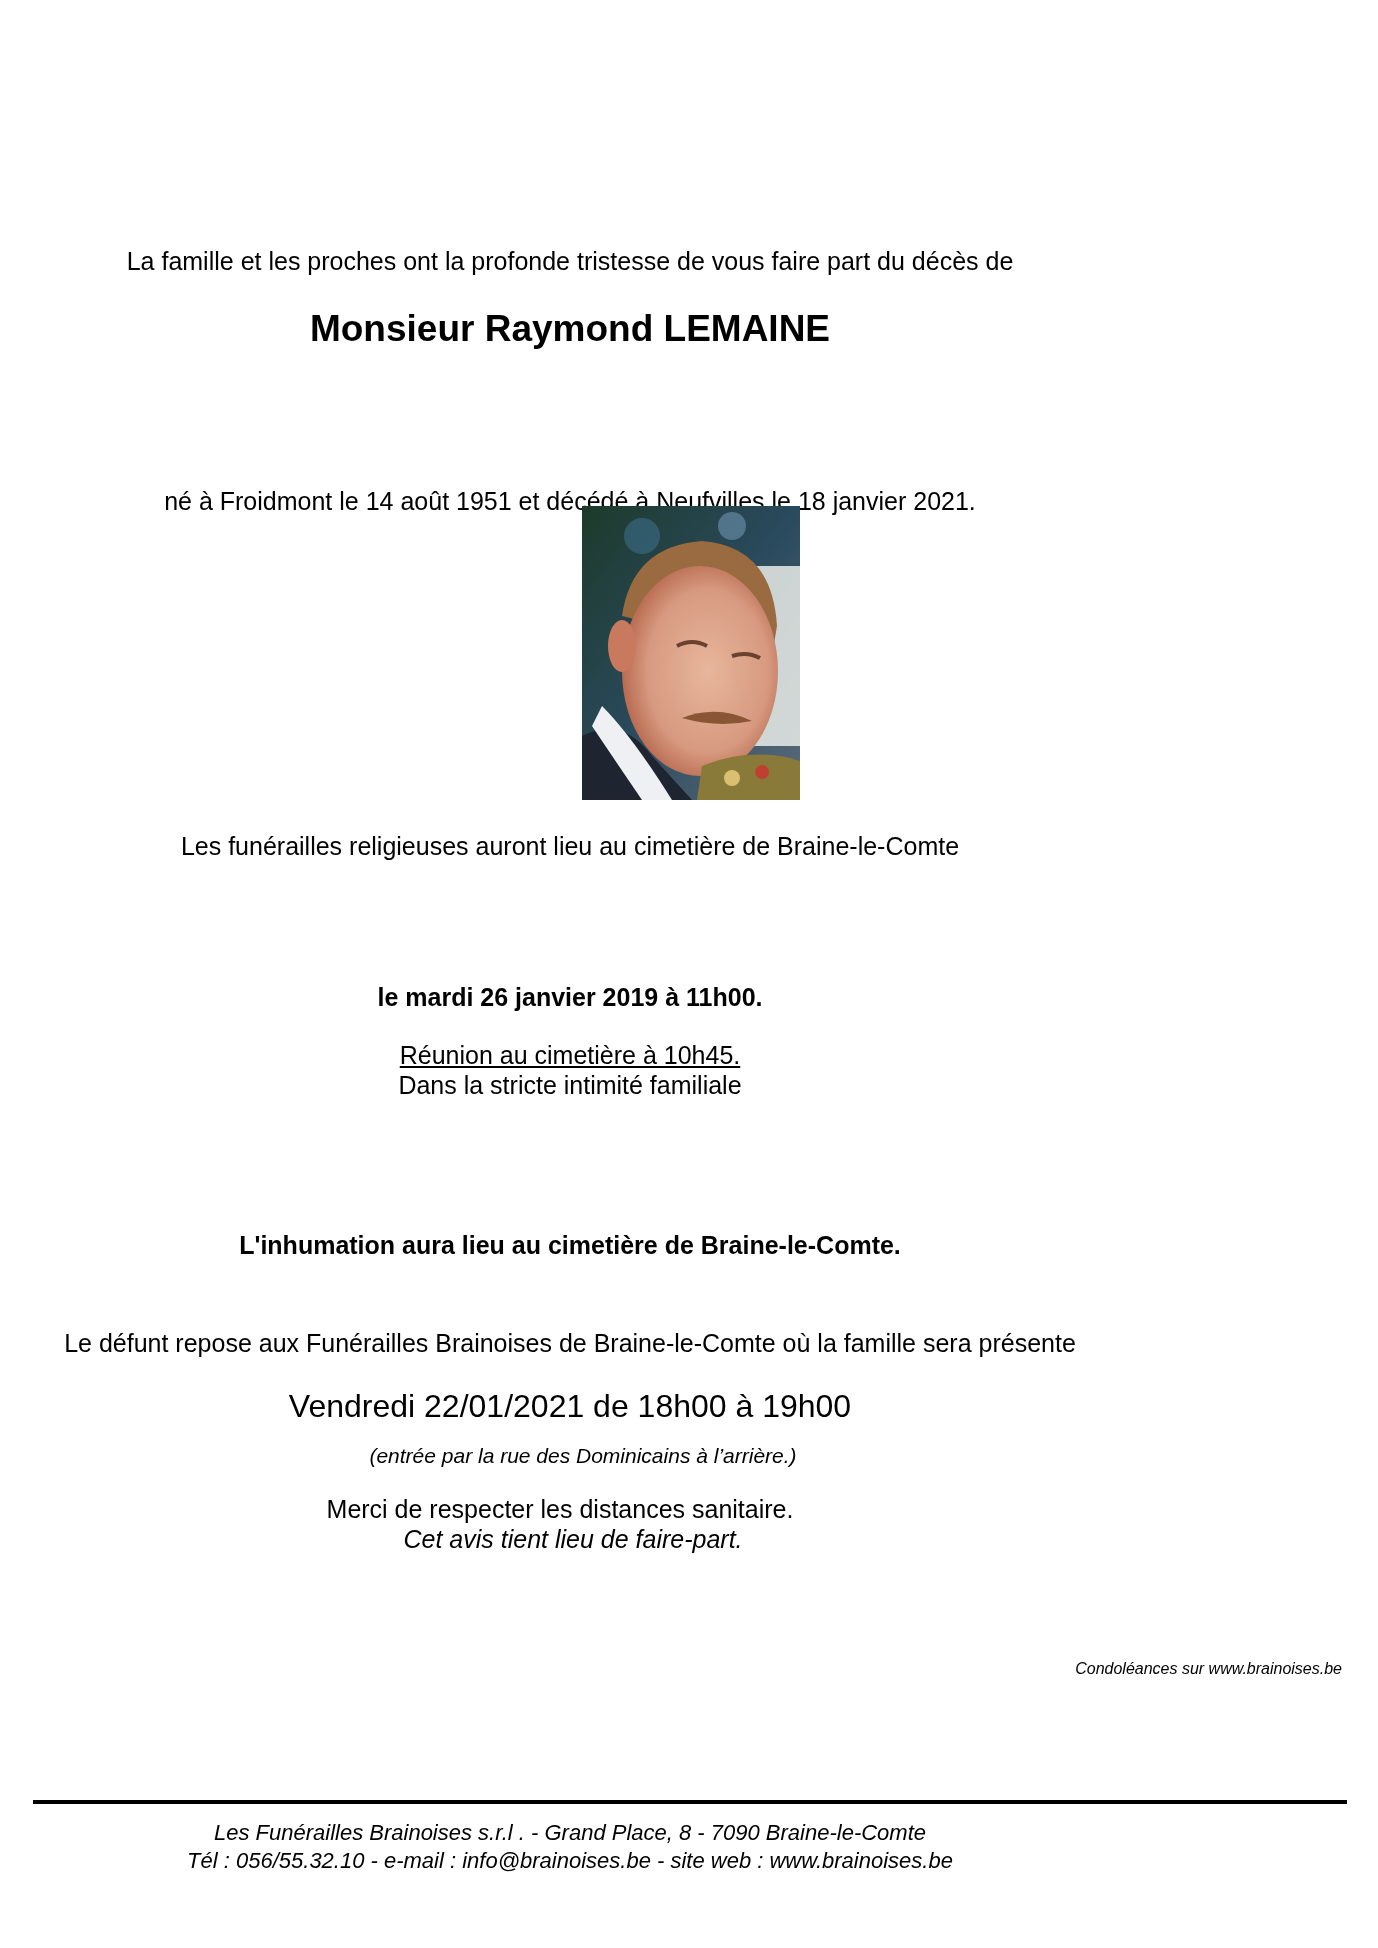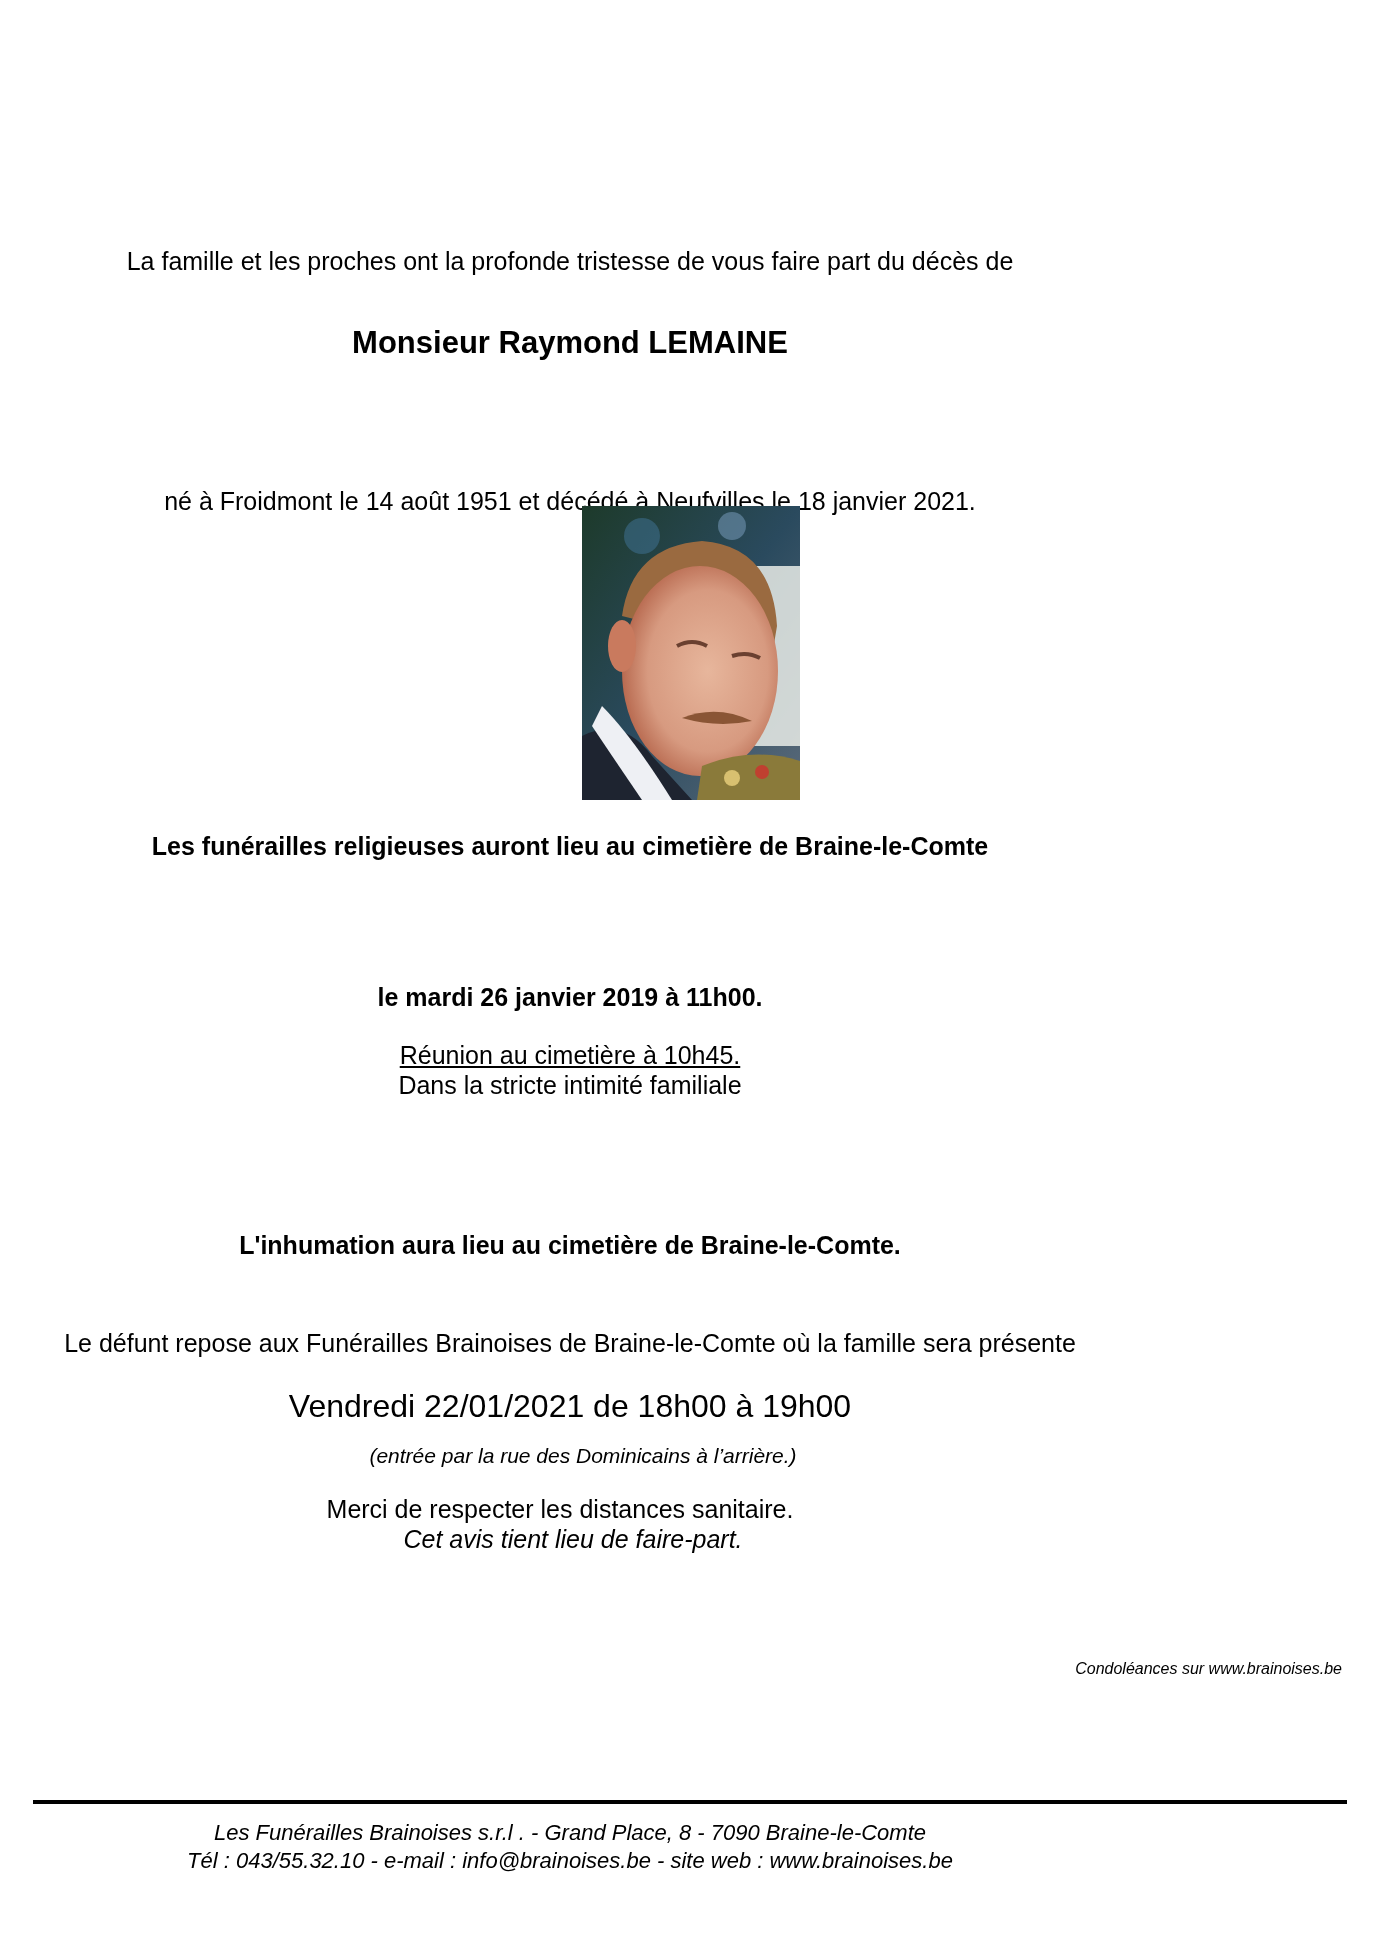--- a/index.html
+++ b/index.html
@@ -1,23 +1,23 @@
 <!DOCTYPE html>
 <html><head>
 <meta charset="utf-8">
 <style>
   html, body { margin: 0; padding: 0; background: #ffffff; }
   body { width: 1378px; height: 1948px; position: relative; overflow: hidden;
          font-family: "Liberation Sans", sans-serif; color: #000; }
   .line { position: absolute; left: 0; width: 1140px; text-align: center; white-space: nowrap; }
   .intro { top: 247px; font-size: 25px; }
-  .name { top: 325px; font-size: 31px; font-weight: bold; }
+  .name { top: 308px; font-size: 37px; font-weight: bold; }
   .dates { top: 450px; font-size: 25px; margin-top: 37px; }
   .photo { position: absolute; left: 582px; top: 506px; width: 218px; height: 294px; overflow: hidden; }
-  .funeral { top: 832px; font-size: 25px; font-weight: bold; }
+  .funeral { top: 832px; font-size: 25px; font-weight: normal; }
   .datetime { top: 983px; font-size: 25px; font-weight: bold; }
   .reunion { top: 1041px; font-size: 25px; text-decoration: underline; }
   .intimite { top: 1071px; font-size: 25px; }
   .inhumation { top: 1195px; font-size: 25px; font-weight: bold; margin-top: 36px; }
   .repose { top: 1329px; font-size: 25px; }
   .visite { top: 1388px; font-size: 32px; }
   .entree { top: 1444px; font-size: 21px; font-style: italic; margin-left: 13px; }
   .merci { top: 1495px; font-size: 25px; left: -10px; }
   .avis { top: 1525px; font-size: 25px; font-style: italic; left: 3px; }
   .condo { position: absolute; top: 1660px; right: 36px; font-size: 16px; font-style: italic; white-space: nowrap; }
@@ -71,13 +71,13 @@
 <div class="line inhumation">L'inhumation aura lieu au cimetière de Braine-le-Comte.</div>
 <div class="line repose">Le défunt repose aux Funérailles Brainoises de Braine-le-Comte où la famille sera présente</div>
 <div class="line visite">Vendredi 22/01/2021 de 18h00 à 19h00</div>
 <div class="line entree">(entrée par la rue des Dominicains à l’arrière.)</div>
 <div class="line merci">Merci de respecter les distances sanitaire.</div>
 <div class="line avis">Cet avis tient lieu de faire-part.</div>
 <div class="condo">Condoléances sur www.brainoises.be</div>
 
 <div class="rule"></div>
 <div class="line foot1">Les Funérailles Brainoises s.r.l . - Grand Place, 8 - 7090 Braine-le-Comte</div>
-<div class="line foot2">Tél : 043/55.32.10  - e-mail : info@brainoises.be - site web : www.brainoises.be</div>
+<div class="line foot2">Tél : 056/55.32.10  - e-mail : info@brainoises.be - site web : www.brainoises.be</div>
 
 </body></html>

